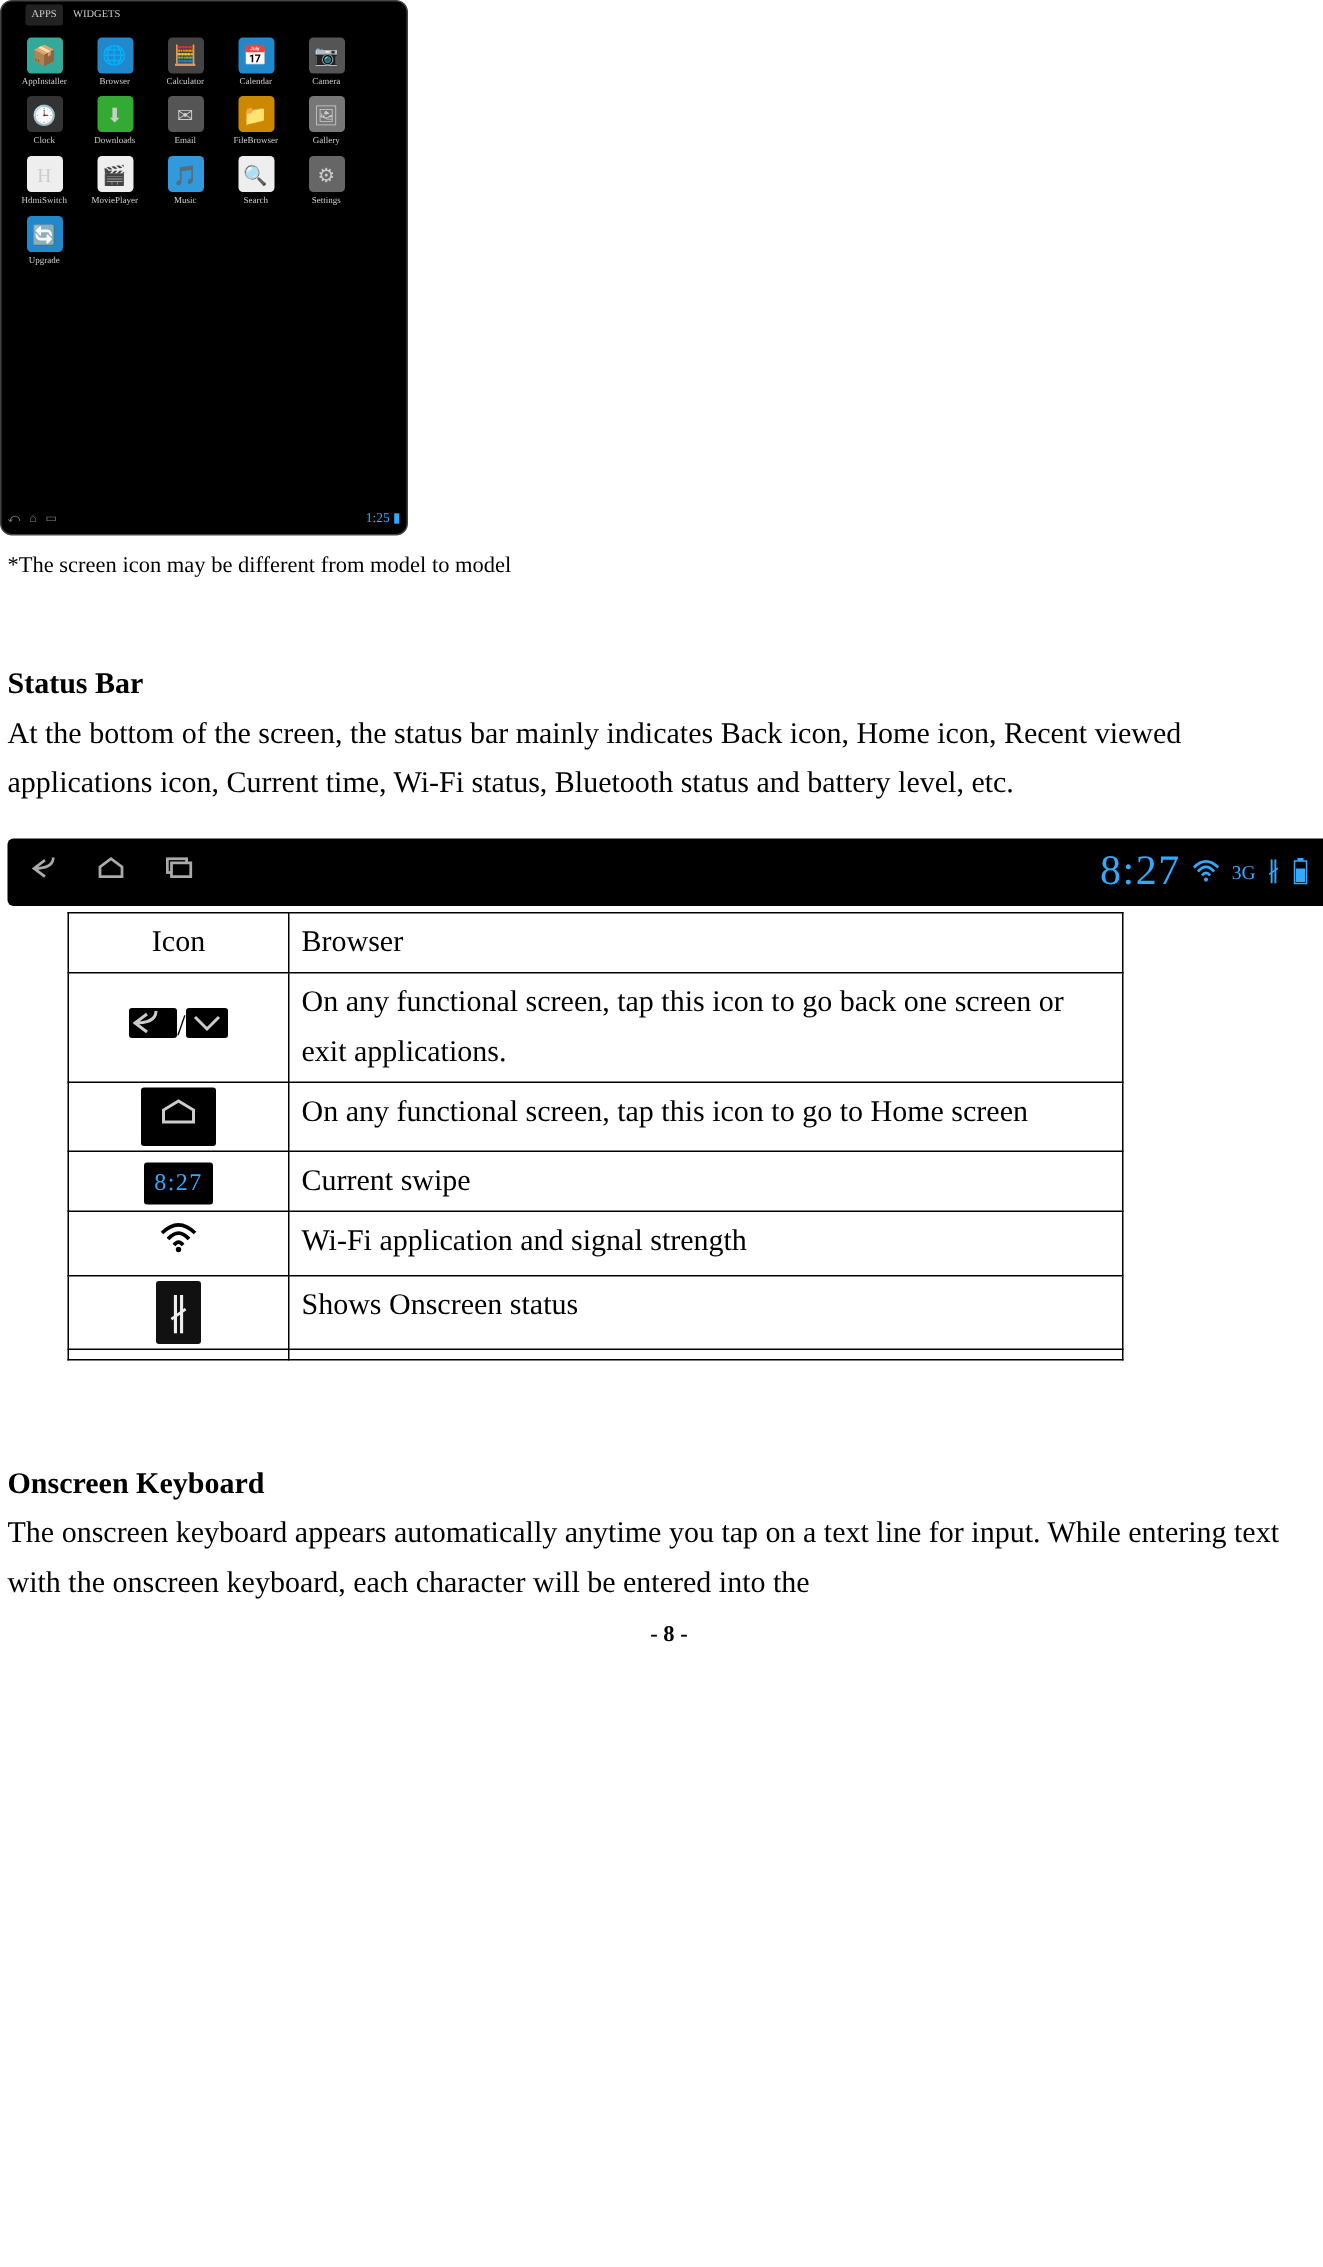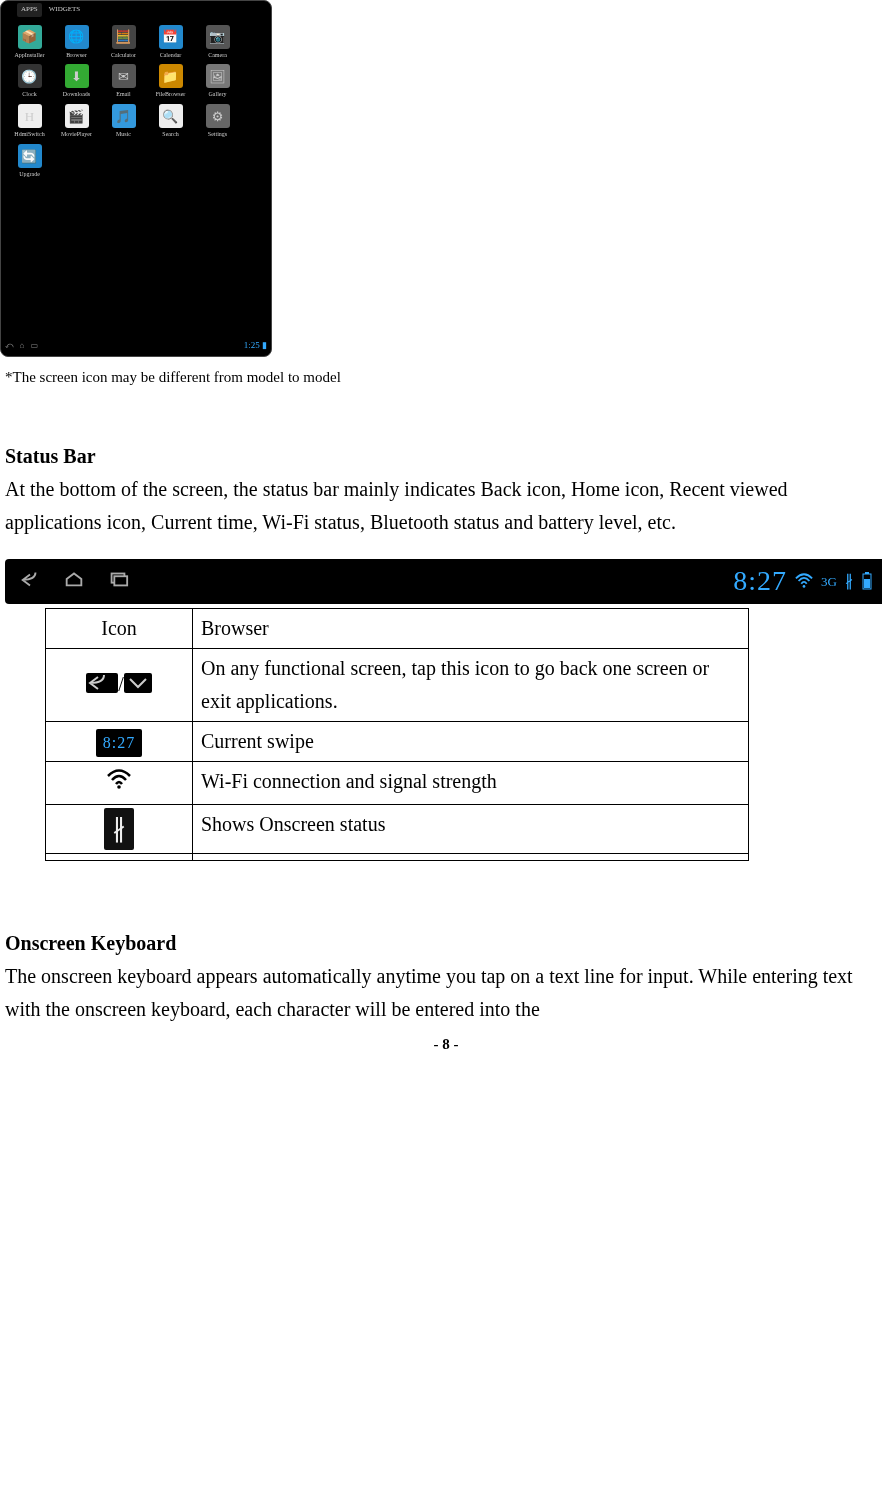--- a/index.html
+++ b/index.html
@@ -176,29 +176,35 @@
               <path d="M10 2 L2 8 L10 14 M2 8 Q16 8 16 0" stroke="#ccc" stroke-width="2" fill="none"></path>
             </svg>
           </span><span style="color:#000">/</span><span class="ic-back-combo">
             <svg width="24" height="16" viewBox="0 0 24 16">
               <path d="M4 4 L12 12 L20 4" stroke="#ccc" stroke-width="2" fill="none"></path>
             </svg>
           </span></td>
         <td>On any functional screen, tap this icon to go back one screen or exit applications.</td>
       </tr>
       <tr>
+        <td class="c1"><span style="display:inline-block;background:#000;padding:3px 10px;border-radius:2px"><svg width="30" height="18" viewBox="0 0 30 18">
+              <path d="M5 16 L5 8 L15 2 L25 8 L25 16 Z" stroke="#ccc" stroke-width="2" fill="none"></path>
+            </svg></span></td>
+        <td>On any functional screen, tap this icon to go to Home screen</td>
+      </tr>
+      <tr>
         <td class="c1"><span class="ic-time">8:27</span></td>
         <td>Current swipe</td>
       </tr>
       <tr>
         <td class="c1"><span class="ic-wifi"><svg width="26" height="22" viewBox="0 0 26 22">
               <path d="M2 8 Q13 -3 24 8 M6 12 Q13 4 20 12 M10 16 Q13 12 16 16" stroke="#000" stroke-width="2.5" fill="none"></path>
               <circle cx="13" cy="19" r="1.8" fill="#000"></circle>
             </svg></span></td>
-        <td>Wi-Fi connection and signal strength</td>
+        <td>Wi-Fi application and signal strength</td>
       </tr>
       <tr>
         <td class="c1"><span class="ic-bt">∦</span></td>
         <td>Shows Onscreen status</td>
       </tr>
       <tr>
         <td class="c1"></td>
         <td></td>
       </tr>
     </tbody>

